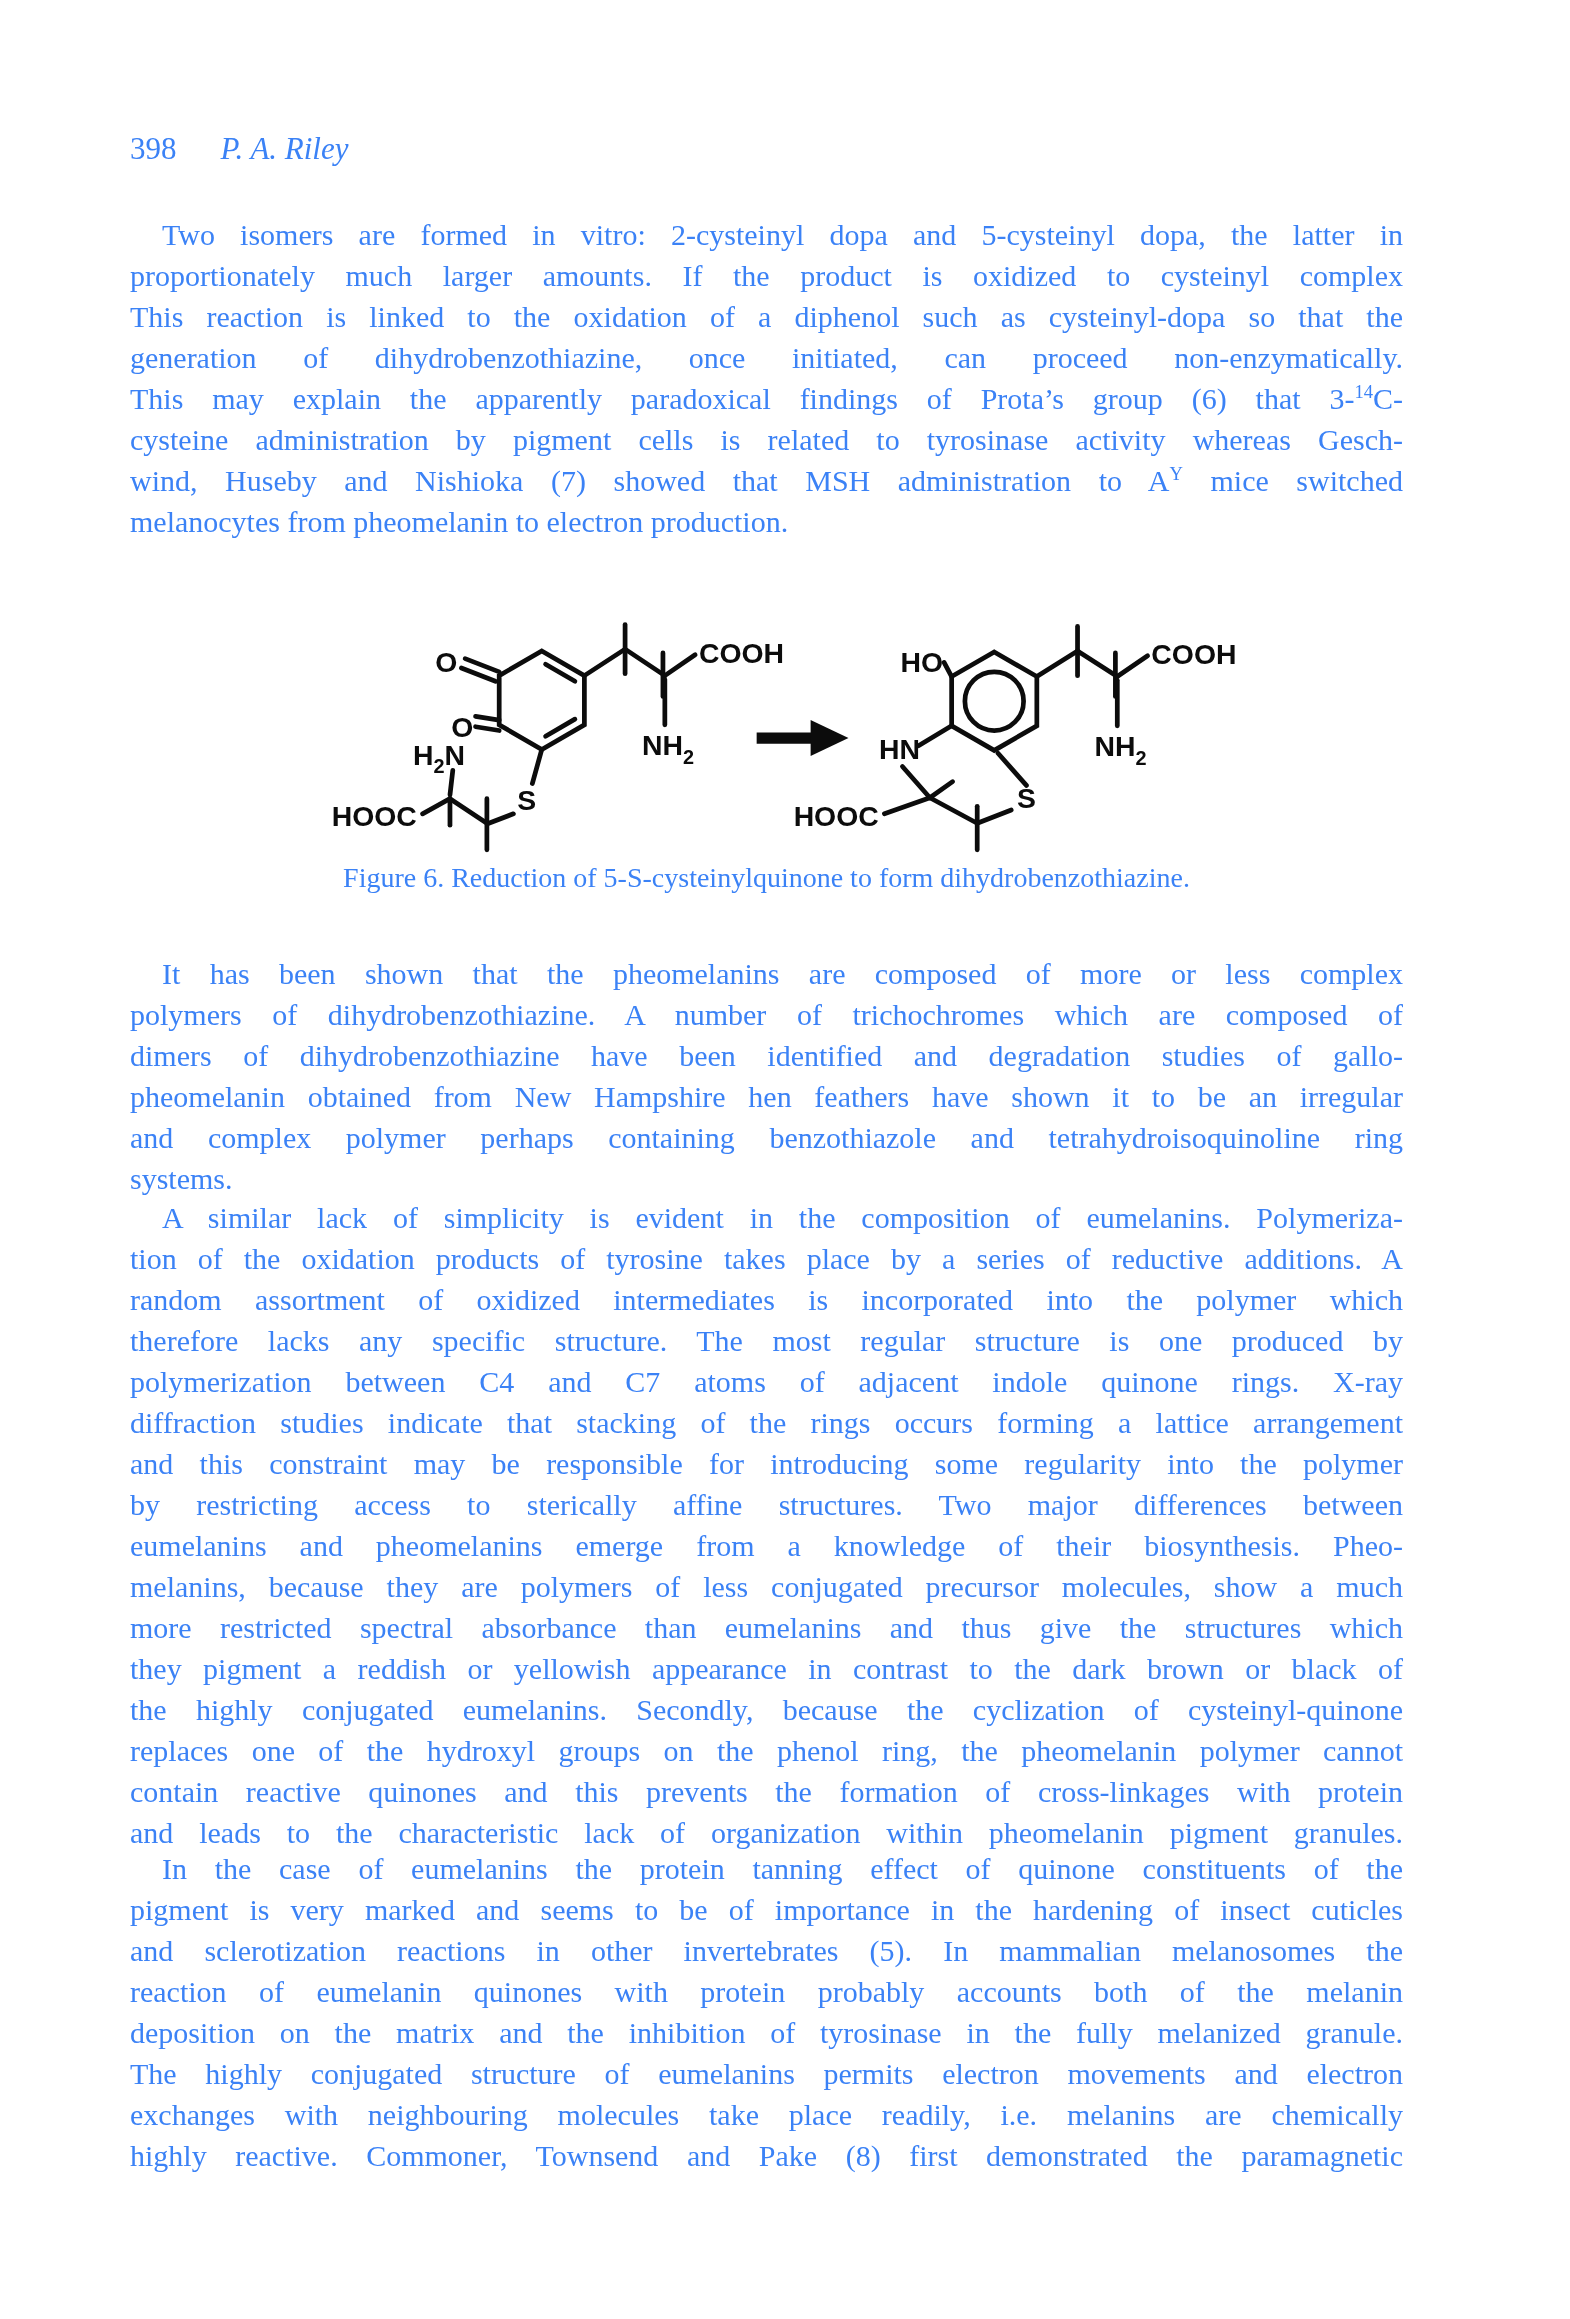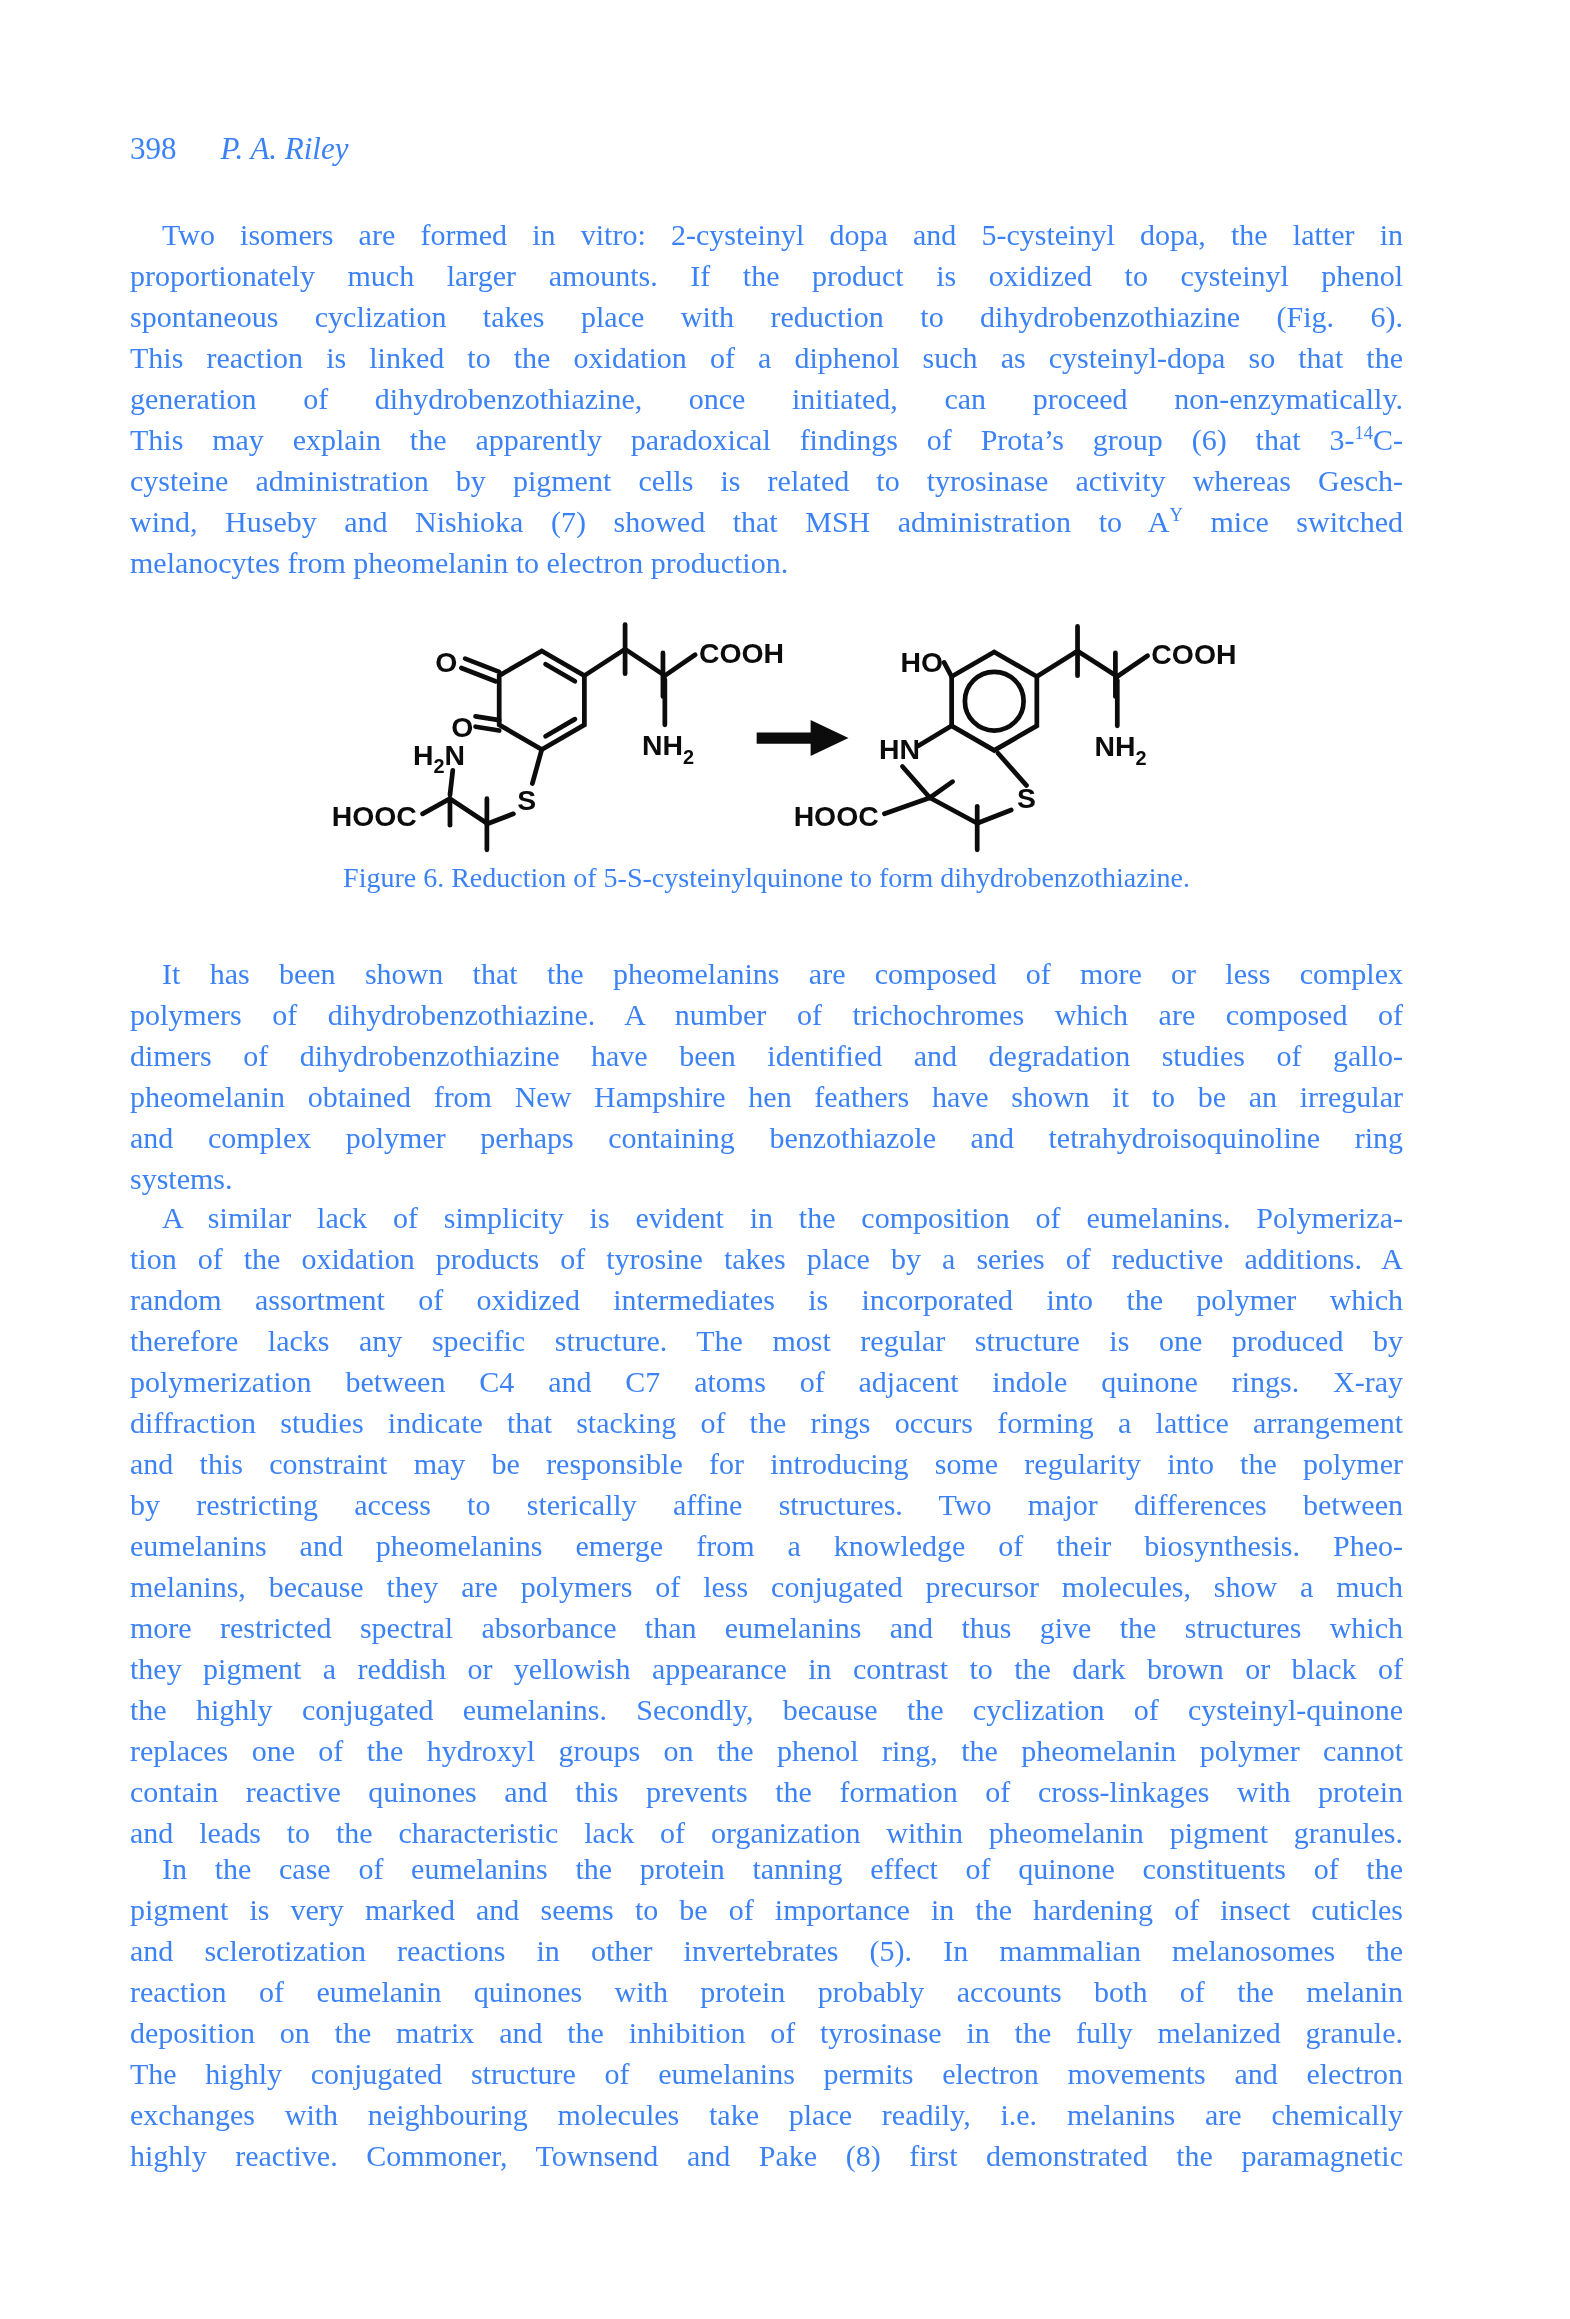--- a/index.html
+++ b/index.html
@@ -41,22 +41,21 @@
 <body>
 
 <div class="page">
 
   <div class="header">
     <span>398</span><span class="running-head">P. A. Riley</span>
   </div>
 
   <div class="para" id="para1">
     <div class="ln first"><span>Two isomers are formed </span><span class="it">in vitro</span><span>: 2-cysteinyl dopa and 5-cysteinyl dopa, the latter in</span></div>
-    <div class="ln">proportionately much larger amounts. If the product is oxidized to cysteinyl phenol</div>
-    <div class="ln"><span>spontaneous cyclization takes place with reduction to dihydrobenzothiazine (</span><span class="it">Fig. 6</span><span>).</span></div>
+    <div class="ln">proportionately much larger amounts. If the product is oxidized to cysteinyl complex</div>
     <div class="ln">This reaction is linked to the oxidation of a diphenol such as cysteinyl-dopa so that the</div>
     <div class="ln">generation of dihydrobenzothiazine, once initiated, can proceed non-enzymatically.</div>
     <div class="ln"><span>This may explain the apparently paradoxical findings of Prota’s group (6) that 3-</span><sup>14</sup><span>C-</span></div>
     <div class="ln">cysteine administration by pigment cells is related to tyrosinase activity whereas Gesch-</div>
     <div class="ln"><span>wind, Huseby and Nishioka (7) showed that MSH administration to A</span><sup>Y</sup><span> mice switched</span></div>
     <div class="ln endp">melanocytes from pheomelanin to electron production.</div>
   </div>
 
   <div class="figwrap">
     <svg width="1098" height="270" viewBox="0 0 1160 285">

